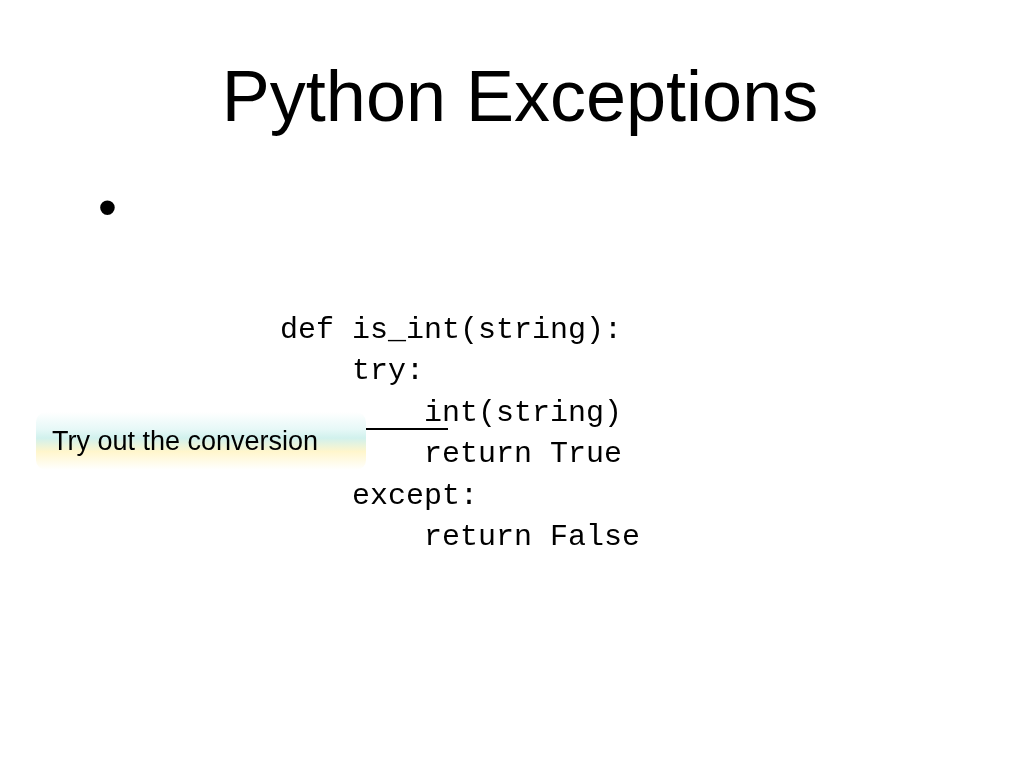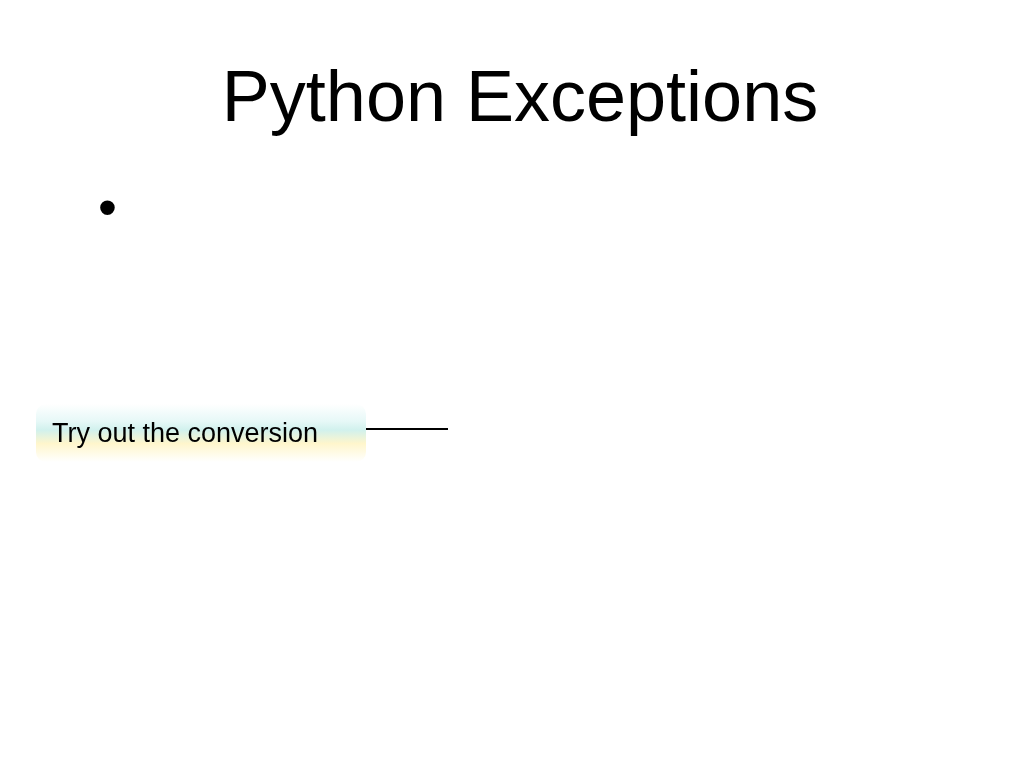--- a/index.html
+++ b/index.html
@@ -53,21 +53,21 @@
   }
   .callout-wrap {
     position: absolute;
     top: 398px;
     left: 36px;
     width: 340px;
     height: 70px;
   }
   .callout-box {
     position: absolute;
-    top: 6px;
+    top: 14px;
     left: 0;
     width: 330px;
     height: 58px;
     border-radius: 10px;
     background: linear-gradient(180deg,
       rgba(255,255,255,1) 0%,
       rgba(230,248,247,1) 30%,
       rgba(209,241,237,1) 45%,
       rgba(255,246,204,1) 68%,
       rgba(255,255,255,1) 100%);
@@ -92,20 +92,26 @@
 </style>
 </head>
 <body>
 
 <div class="slide">
 
   <div class="title">Python Exceptions</div>
 
   <div class="bullet-dot">•</div>
 
+  <div class="code">def is_int(string):
+    try:
+        int(string)
+        return True
+    except:
+        return False</div>
 
   <div class="callout-wrap">
     <div class="callout-box">
       <span class="callout-text">Try out the conversion</span>
     </div>
     <div class="callout-line"></div>
   </div>
 
 </div>
 

